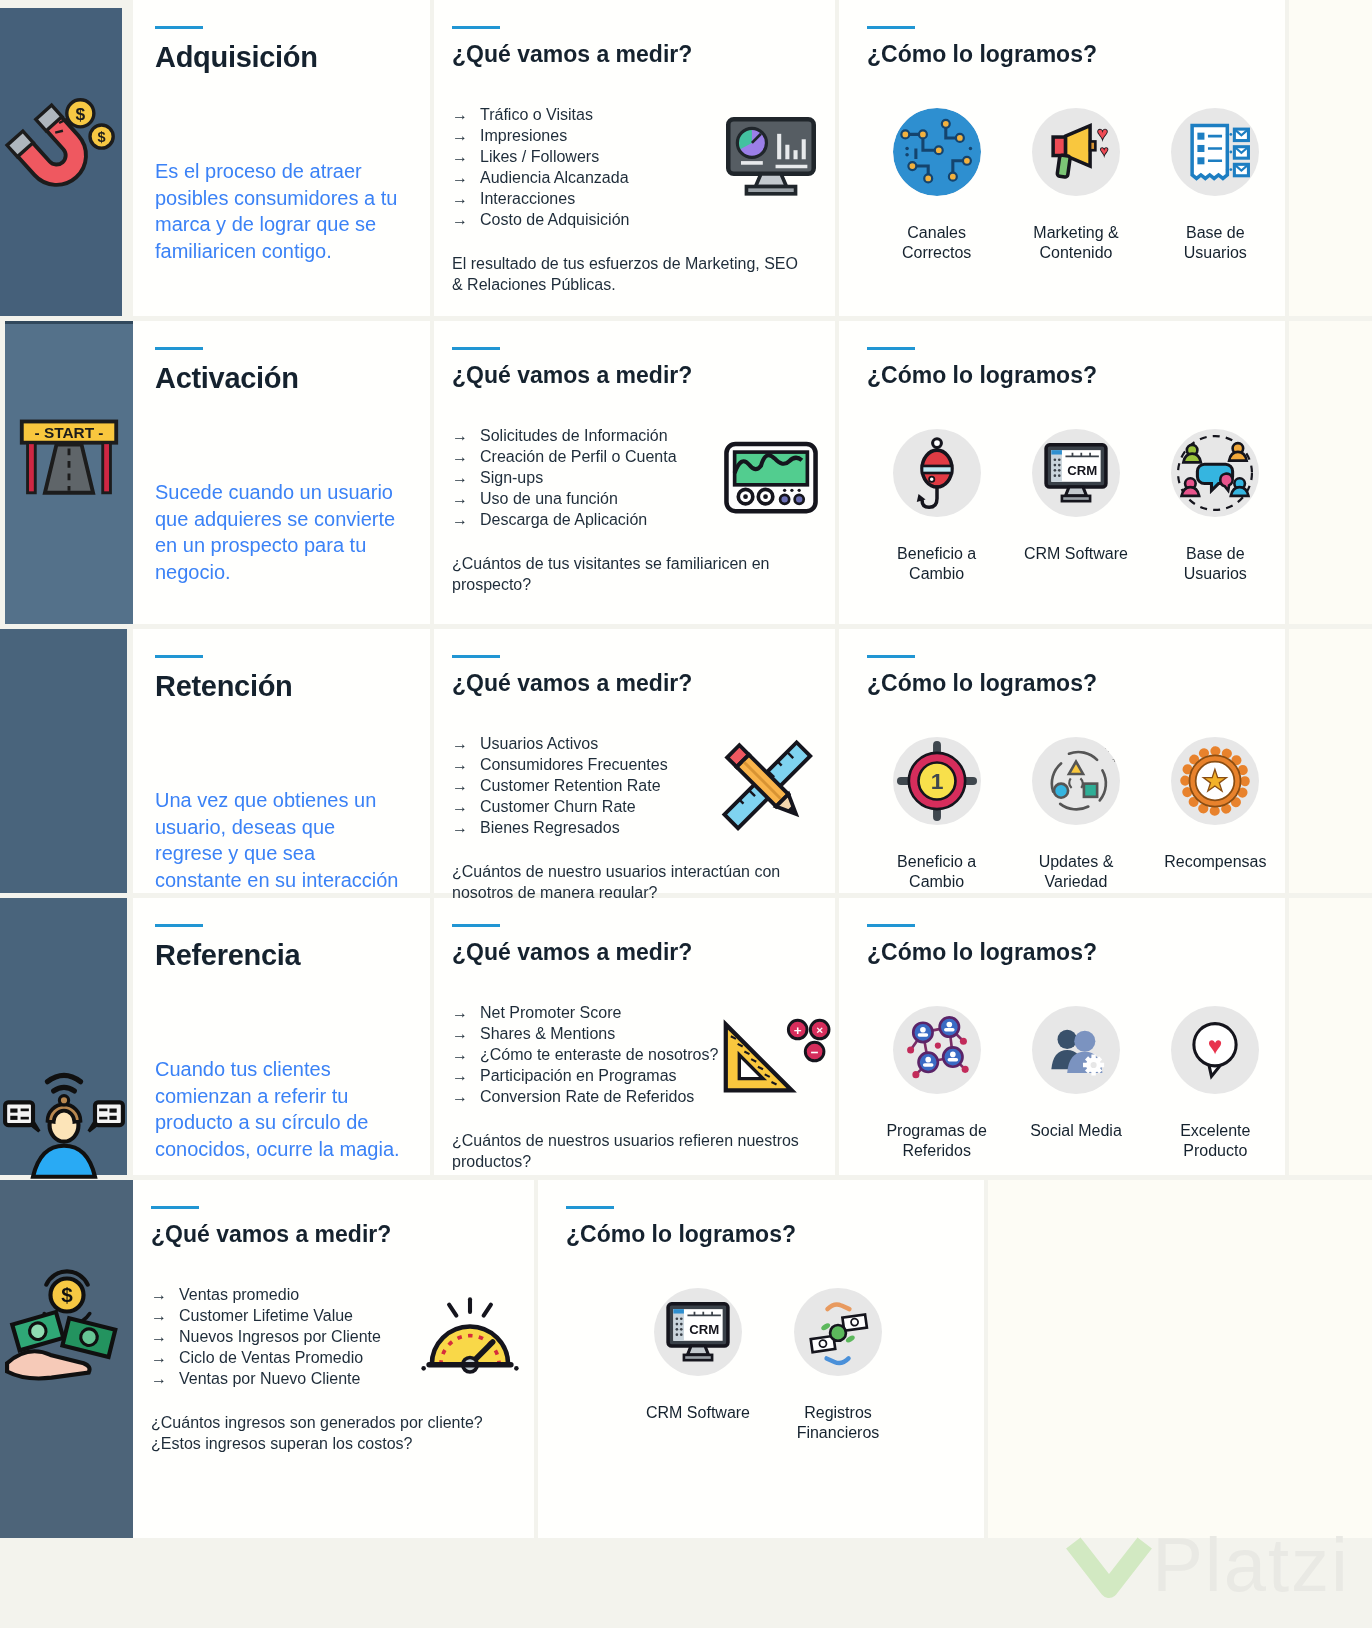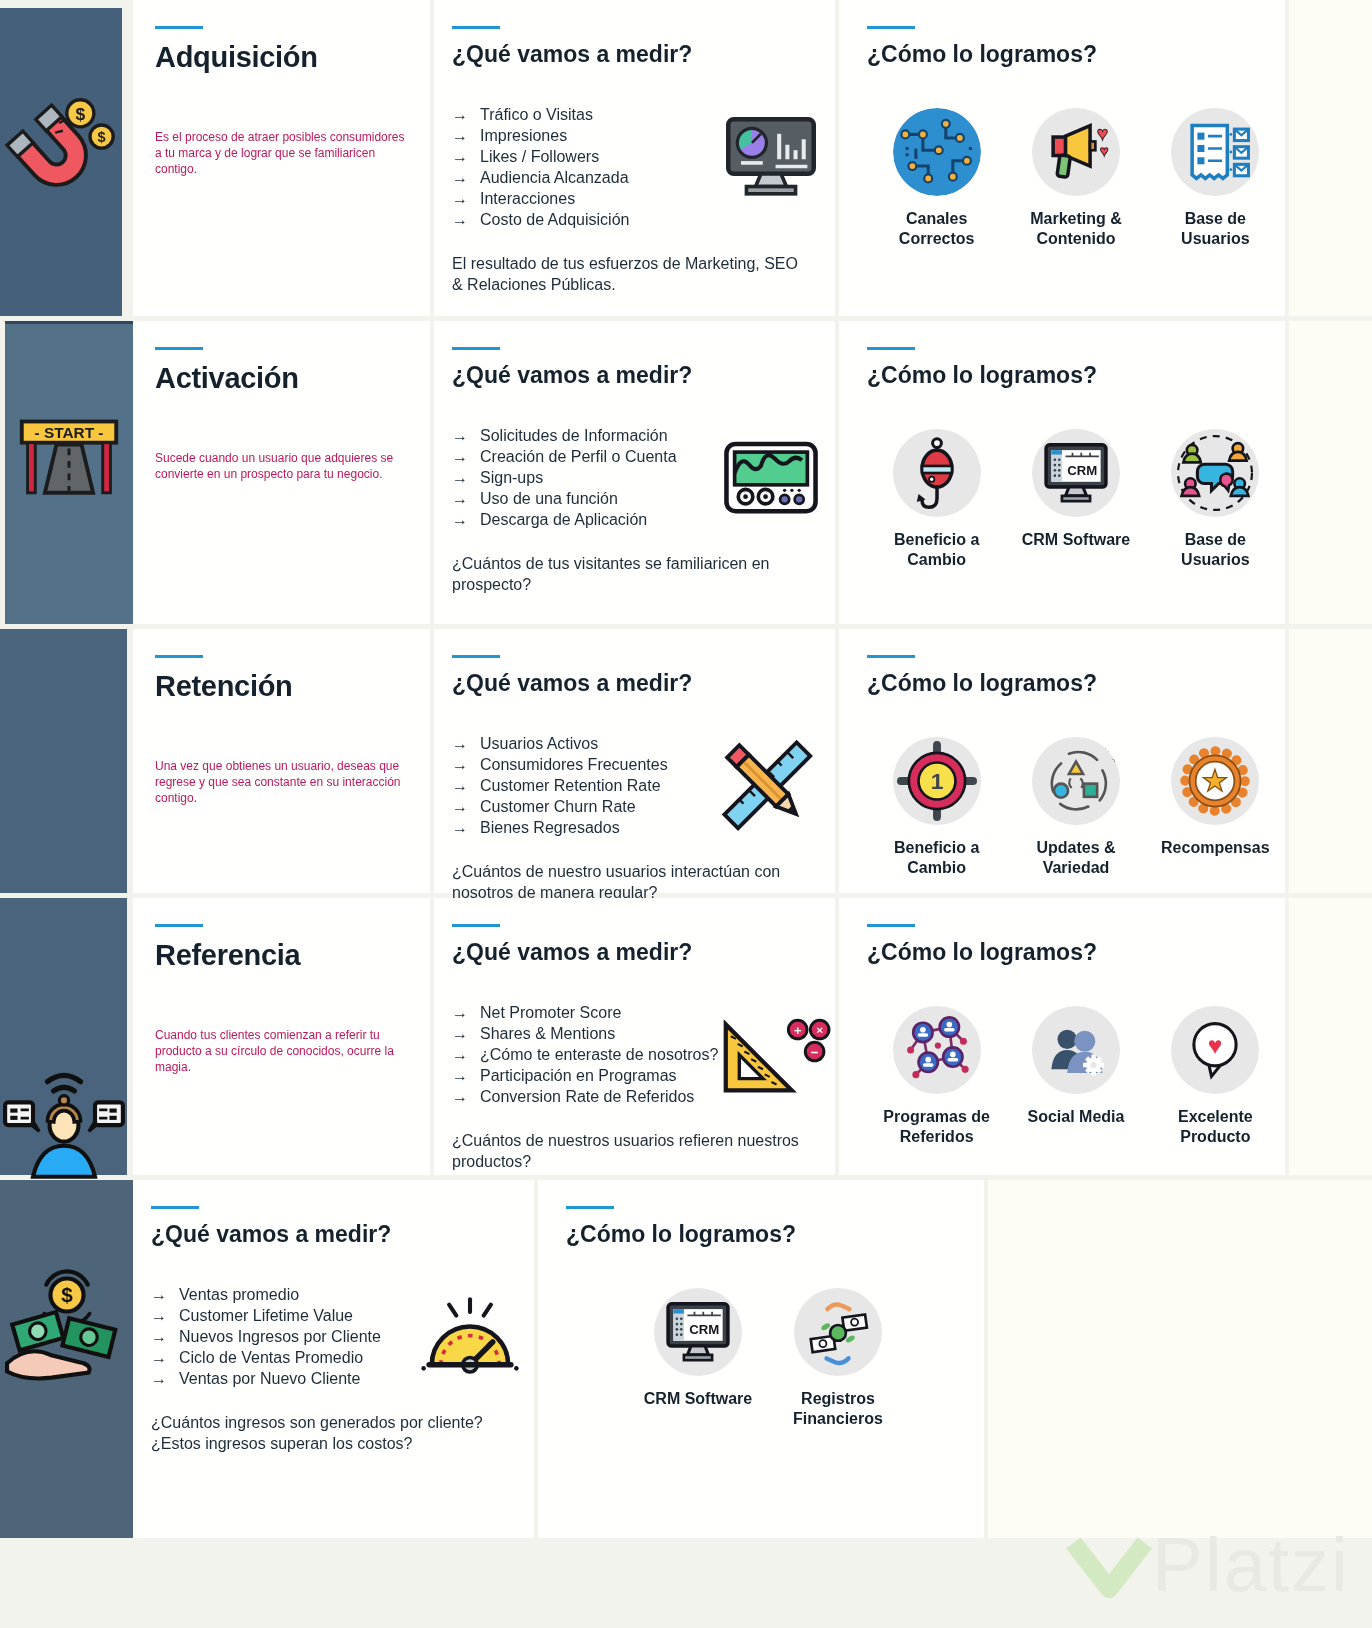--- a/index.html
+++ b/index.html
@@ -20,35 +20,35 @@
   .row-2 .sidebar-icon{width:106px;padding-top:84px}
   .row-4 .sidebar-icon{width:124px;margin-bottom:-2px}
   .row-5 .sidebar-icon{width:124px;padding-top:84px}
   .card{background:#fffffd;margin-right:4px}
   .card-title{width:297px;flex:0 0 297px;padding:26px 24px 0 22px}
   .card-measure{width:401px;flex:0 0 401px;padding:26px 16px 0 18px;position:relative}
   .card-how{width:446px;flex:0 0 446px;padding:26px 0 0 28px}
   .filler{flex:1;background:#fdfcf5}
   .underline{width:48px;height:3px;background:#2196d3;margin-bottom:12px}
   .stage-title{font-size:29px;color:#15222e;letter-spacing:-.3px}
-  .stage-desc{margin-top:56px;font-size:12px;line-height:1.33;color:#be185d;max-width:254px}
+  .stage-desc{margin-top:84px;font-size:20px;line-height:1.33;color:#3b82f6;max-width:254px}
   .col-heading{font-size:23px;color:#15222e}
   .measure-list{list-style:none;margin-top:36px}
   .measure-list li{display:flex;gap:12px;font-size:16px;line-height:21px;color:#1e2c39}
   .arrow{font-weight:bold;color:#26343f}
   .measure-note{margin-top:24px;font-size:16px;line-height:1.3;color:#1e2c39;max-width:348px}
   .measure-icon{position:absolute;top:112px;right:14px;width:100px}
   .row-4 .measure-icon{width:110px;right:6px;top:118px}
   .row-3 .measure-icon{top:104px;width:106px}
   .how-row{display:flex;margin-top:40px}
   .how-row.two{margin-left:62px}
   .how-item{width:140px;text-align:center}
   .circle{width:88px;height:88px;border-radius:50%;background:#e7e7e7;margin:0 auto;overflow:hidden}
   .circle svg{width:100%;height:100%;display:block}
-  .how-label{margin-top:13px;font-size:16px;font-weight:bold;color:#15222e;line-height:1.22;max-width:122px;margin-left:auto;margin-right:auto}
+  .how-label{margin-top:27px;font-size:16px;font-weight:normal;color:#15222e;line-height:1.22;max-width:122px;margin-left:auto;margin-right:auto}
   .sidebar-icon svg,.measure-icon svg{width:100%;height:auto;display:block;overflow:visible}
   .watermark{position:absolute;right:22px;bottom:20px;display:flex;z-index:5;pointer-events:none}
   .wm-text{font-size:76px;color:#e9e9e4;letter-spacing:2px}
   .wm-logo{width:86px;height:86px;margin-right:0;opacity:.8;transform:translateY(12px)}
 </style>
 </head>
 <body>
 
 <div class="page">
   <div id="rows">

